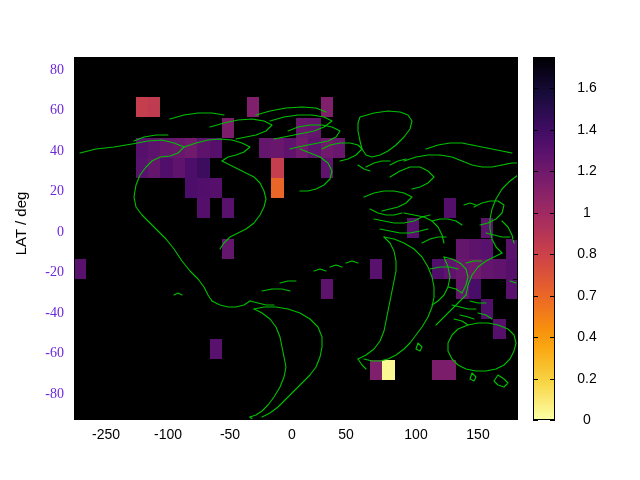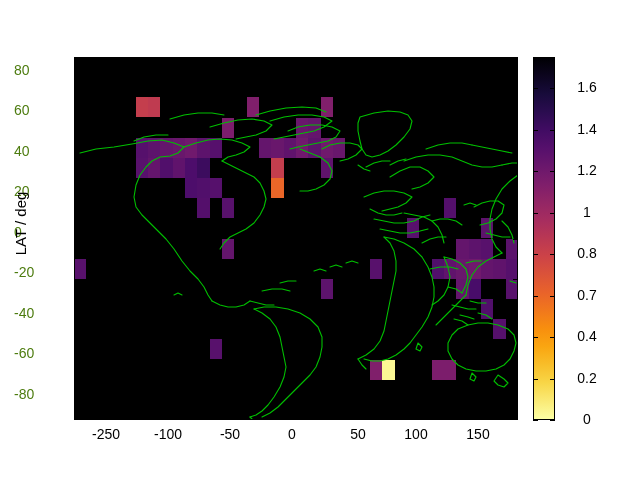--- a/index.html
+++ b/index.html
@@ -31,22 +31,22 @@
   }
   #cells,#coast,#gridsvg{position:absolute;left:0;top:0;width:444px;height:363px;}
   .cell{position:absolute;}
 
   
   .xtick{
     position:absolute;top:426px;font-size:14px;color:#000;
     text-align:center;width:60px;
   }
   .ytick{
-    position:absolute;left:14px;font-size:14px;color:#4d7c0f;
-    width:50px;
+    position:absolute;left:14px;font-size:14px;color:#6d28d9;
+    text-align:right;width:50px;font-family:Liberation Serif, serif;
   }
   #xlabel{
     position:absolute;left:74px;top:452px;width:444px;text-align:center;
     font-size:15px;color:#000;
   }
   #ylabel{
     position:absolute;left:-30px;top:215px;width:100px;text-align:center;
     font-size:15px;color:#000;
     transform:rotate(-90deg);transform-origin:50% 50%;
   }
@@ -235,21 +235,21 @@
         <path d="M436,224 L442,226"></path>
       </g>
     </svg>
   </div>
   <div id="plot-frame"></div>
 
   <div class="xtick" style="left:76px">-250</div>
   <div class="xtick" style="left:138px">-100</div>
   <div class="xtick" style="left:200px">-50</div>
   <div class="xtick" style="left:262px">0</div>
-  <div class="xtick" style="left:328px">50</div>
+  <div class="xtick" style="left:316px">50</div>
   <div class="xtick" style="left:386px">100</div>
   <div class="xtick" style="left:448px">150</div>
 
   <div class="ytick" style="top:62px">80</div>
   <div class="ytick" style="top:102px">60</div>
   <div class="ytick" style="top:143px">40</div>
   <div class="ytick" style="top:183px">20</div>
   <div class="ytick" style="top:224px">0</div>
   <div class="ytick" style="top:264px">-20</div>
   <div class="ytick" style="top:305px">-40</div>

